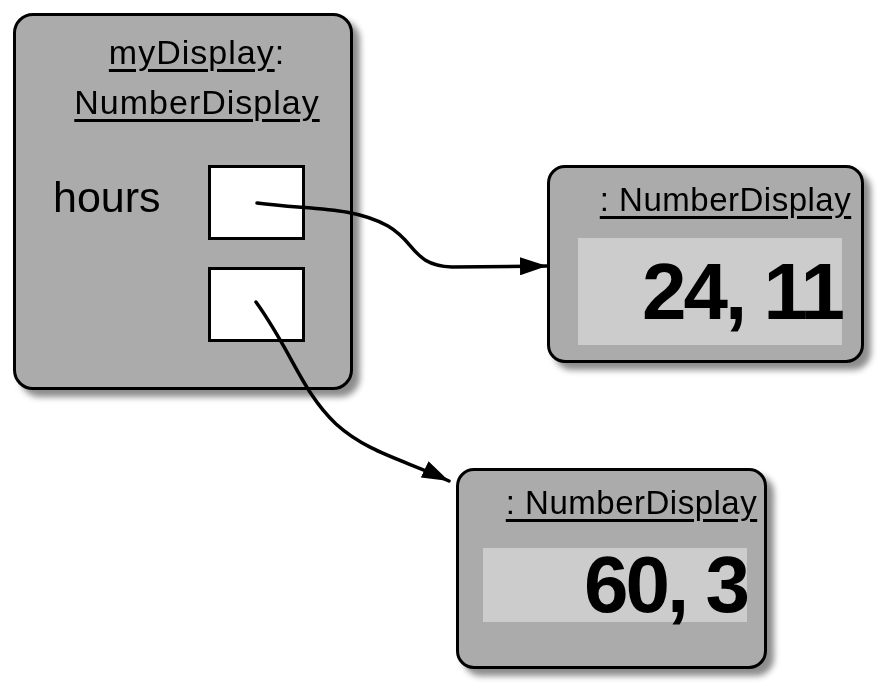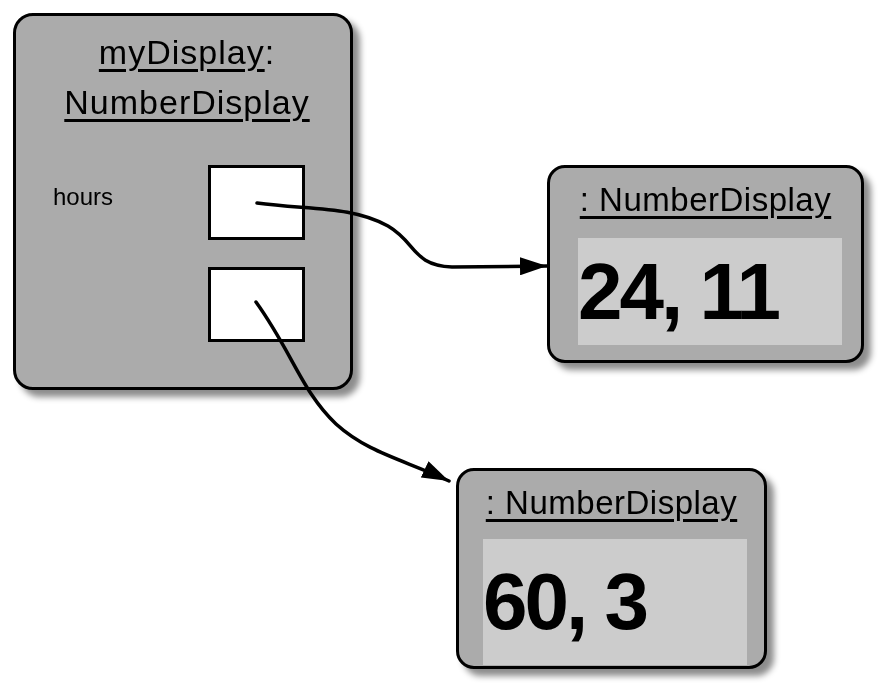--- a/index.html
+++ b/index.html
@@ -27,37 +27,37 @@
   .obj.main {
     left: 13px;
     top: 13px;
     width: 340px;
     height: 377px;
     border-radius: 20px;
   }
   .obj-title {
     position: absolute;
     top: 11px;
-    left: 4px;
+    left: 14px;
     width: 100%;
     text-align: center;
     font-size: 34px;
     line-height: 50px;
     letter-spacing: 1px;
     color: #000;
   }
   .u {
     text-decoration: underline;
     text-decoration-thickness: 2.5px;
     text-underline-offset: 5px;
   }
   .field-label {
     position: absolute;
     left: 37px;
-    font-size: 24px;
+    font-size: 43px;
     line-height: 40px;
     color: #000;
     white-space: nowrap;
   }
   .field-label.hours   { top: 161px; }
   .field-label.minutes { top: 262px; }
   .slot {
     position: absolute;
     box-sizing: border-box;
     left: 192px;
@@ -76,30 +76,31 @@
     position: absolute;
     top: 12px;
     left: 0;
     width: 100%;
     text-align: center;
     font-size: 33px;
     line-height: 40px;
     letter-spacing: 0.5px;
     color: #000;
     white-space: nowrap;
+    padding-left: 20px;
   }
   .value-box {
     position: absolute;
     background: var(--value-fill, #cccccc);
     display: flex;
     align-items: center;
-    justify-content: flex-start;
+    justify-content: flex-end;
   }
   .nd1 .value-box { left: 28px; top: 70px; width: 264px; height: 107px; }
-  .nd2 .value-box { left: 24px; top: 68px; width: 264px; height: 126px; }
+  .nd2 .value-box { left: 24px; top: 77px; width: 264px; height: 74px; }
   .value {
     font-size: 80px;
     font-weight: bold;
     letter-spacing: -3px;
     color: #000;
     white-space: nowrap;
   }
   svg.arrows {
     position: absolute;
     left: 0;

